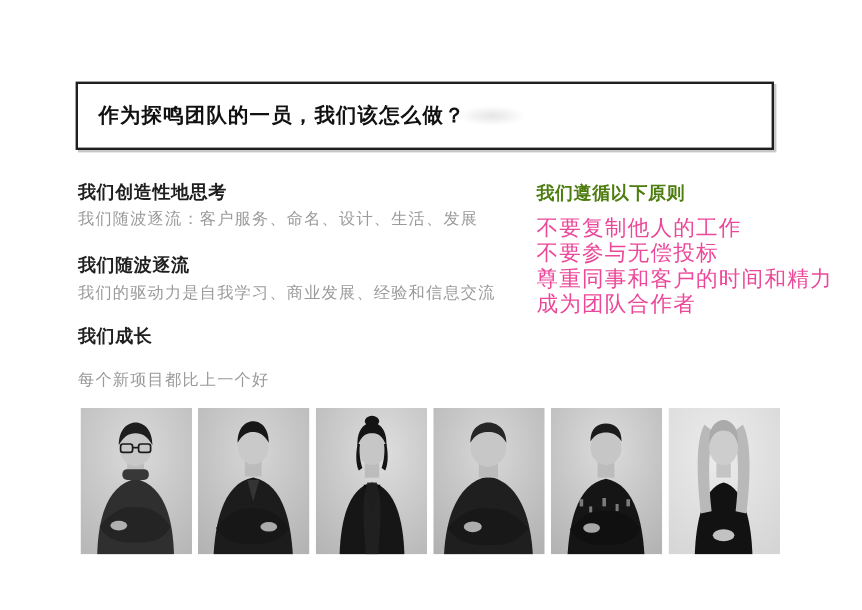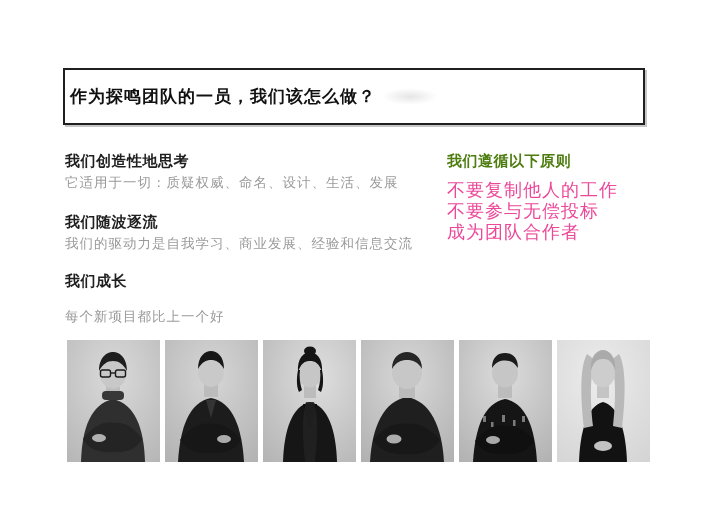--- a/index.html
+++ b/index.html
@@ -5,21 +5,21 @@
   html,body{margin:0;padding:0;}
   body{
     width:718px;height:508px;position:relative;background:#ffffff;
     font-family:"Liberation Sans","DejaVu Sans",sans-serif;
     -webkit-font-smoothing:antialiased;overflow:hidden;
   }
   .title-box{
     position:absolute;left:63px;top:68px;width:582px;height:57px;
     border:2px solid #1f1f1f;background:#ffffff;
     box-shadow:2px 2px 0 rgba(0,0,0,0.22);
-    display:flex;align-items:center;padding-left:5px;box-sizing:border-box;
+    display:flex;align-items:center;padding-left:17px;box-sizing:border-box;
   }
   .title-box h1{
     margin:0;font-size:17px;font-weight:bold;color:#111111;letter-spacing:1px;
   }
   .smudge{
     position:absolute;left:382px;top:88px;width:56px;height:17px;
     background:radial-gradient(ellipse at center,rgba(170,170,170,0.30) 0%,rgba(170,170,170,0.0) 70%);
     pointer-events:none;
   }
   .sec-h{
@@ -51,32 +51,33 @@
 </style>
 </head>
 <body>
 
 <div class="title-box">
   <h1>作为探鸣团队的一员，我们该怎么做？</h1>
 </div>
 <div class="smudge"></div>
 
 <h2 class="sec-h sec1-h">我们创造性地思考</h2>
-<p class="sec-b sec1-b">它适用于一切：质疑权威、命名、设计、生活、发展</p>
+<p class="sec-b sec1-b">我们随波逐流：客户服务、命名、设计、生活、发展</p>
 
 <h2 class="sec-h sec2-h">我们随波逐流</h2>
 <p class="sec-b sec2-b">我们的驱动力是自我学习、商业发展、经验和信息交流</p>
 
 <h2 class="sec-h sec3-h">我们成长</h2>
 <p class="sec-b sec3-b">每个新项目都比上一个好</p>
 
 <h2 class="prin-h">我们遵循以下原则</h2>
 <ul class="prin-list">
   <li>不要复制他人的工作</li>
   <li>不要参与无偿投标</li>
+  <li>尊重同事和客户的时间和精力</li>
   <li>成为团队合作者</li>
 </ul>
 
 <div class="photo-strip">
 
   <figure class="photo" aria-label="black-and-white portrait: man with glasses, dark turtleneck, arms crossed">
     <svg viewBox="0 0 93 122" xmlns="http://www.w3.org/2000/svg">
       <defs>
           <radialGradient id="bg1" cx="50%" cy="30%" r="90%">
         <stop offset="0%" stop-color="#dadada"></stop>

